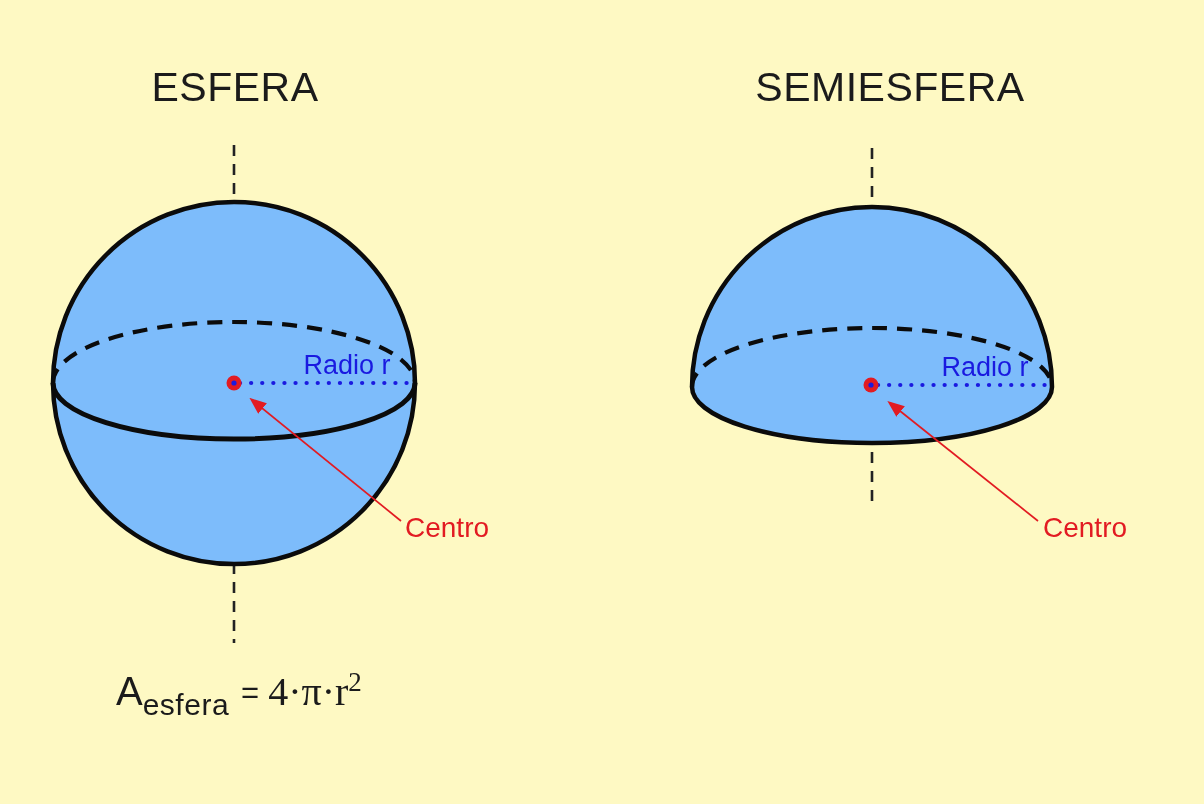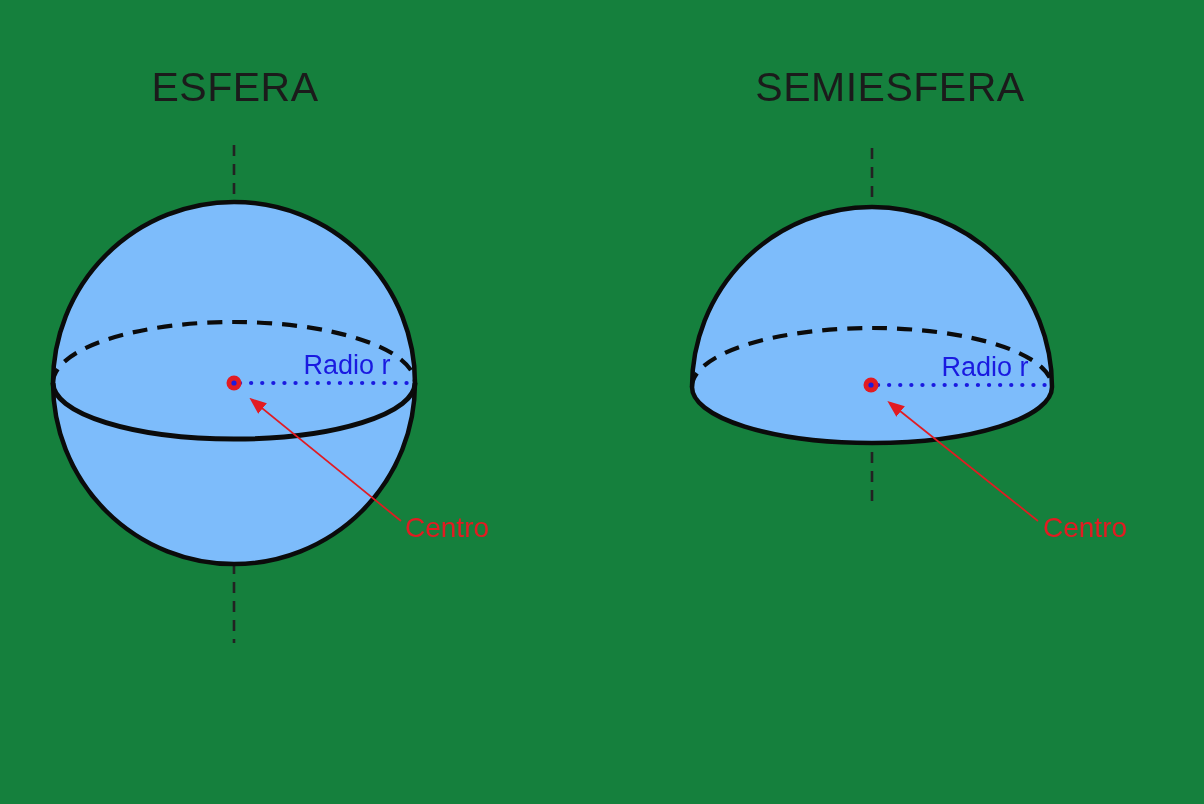--- a/index.html
+++ b/index.html
@@ -4,21 +4,21 @@
 <style>
   html, body {
     margin: 0;
     padding: 0;
     background: #ffffff;
   }
   .stage {
     position: relative;
     width: 1204px;
     height: 804px;
-    background: #15803d;
+    background: #fef9c3;
     overflow: hidden;
     font-family: "Liberation Sans", sans-serif;
   }
   svg { position: absolute; left: 0; top: 0; }
 
   .title-text {
     font-family: "Liberation Sans", sans-serif;
     font-size: 41px;
     fill: #1b1b1b;
     letter-spacing: 0.5px;
@@ -106,14 +106,17 @@
       <circle class="center-dot-inner" cx="871" cy="385" r="2.6"></circle>
 
       <text class="radius-text" x="985" y="376" text-anchor="middle">Radio r</text>
 
       <path class="pointer-line" d="M 1038 521 L 890 403" marker-end="url(#arrowhead-red)"></path>
 
       <text class="center-text" x="1043" y="537">Centro</text>
     </g>
   </svg>
 
+  <div class="formula">
+    <span class="f-var">A</span><span class="f-sub">esfera</span><span class="f-eq">=</span><span class="f-expr">4·π·r</span><span class="f-sup">2</span>
+  </div>
 
 </div>
 
 </body></html>

